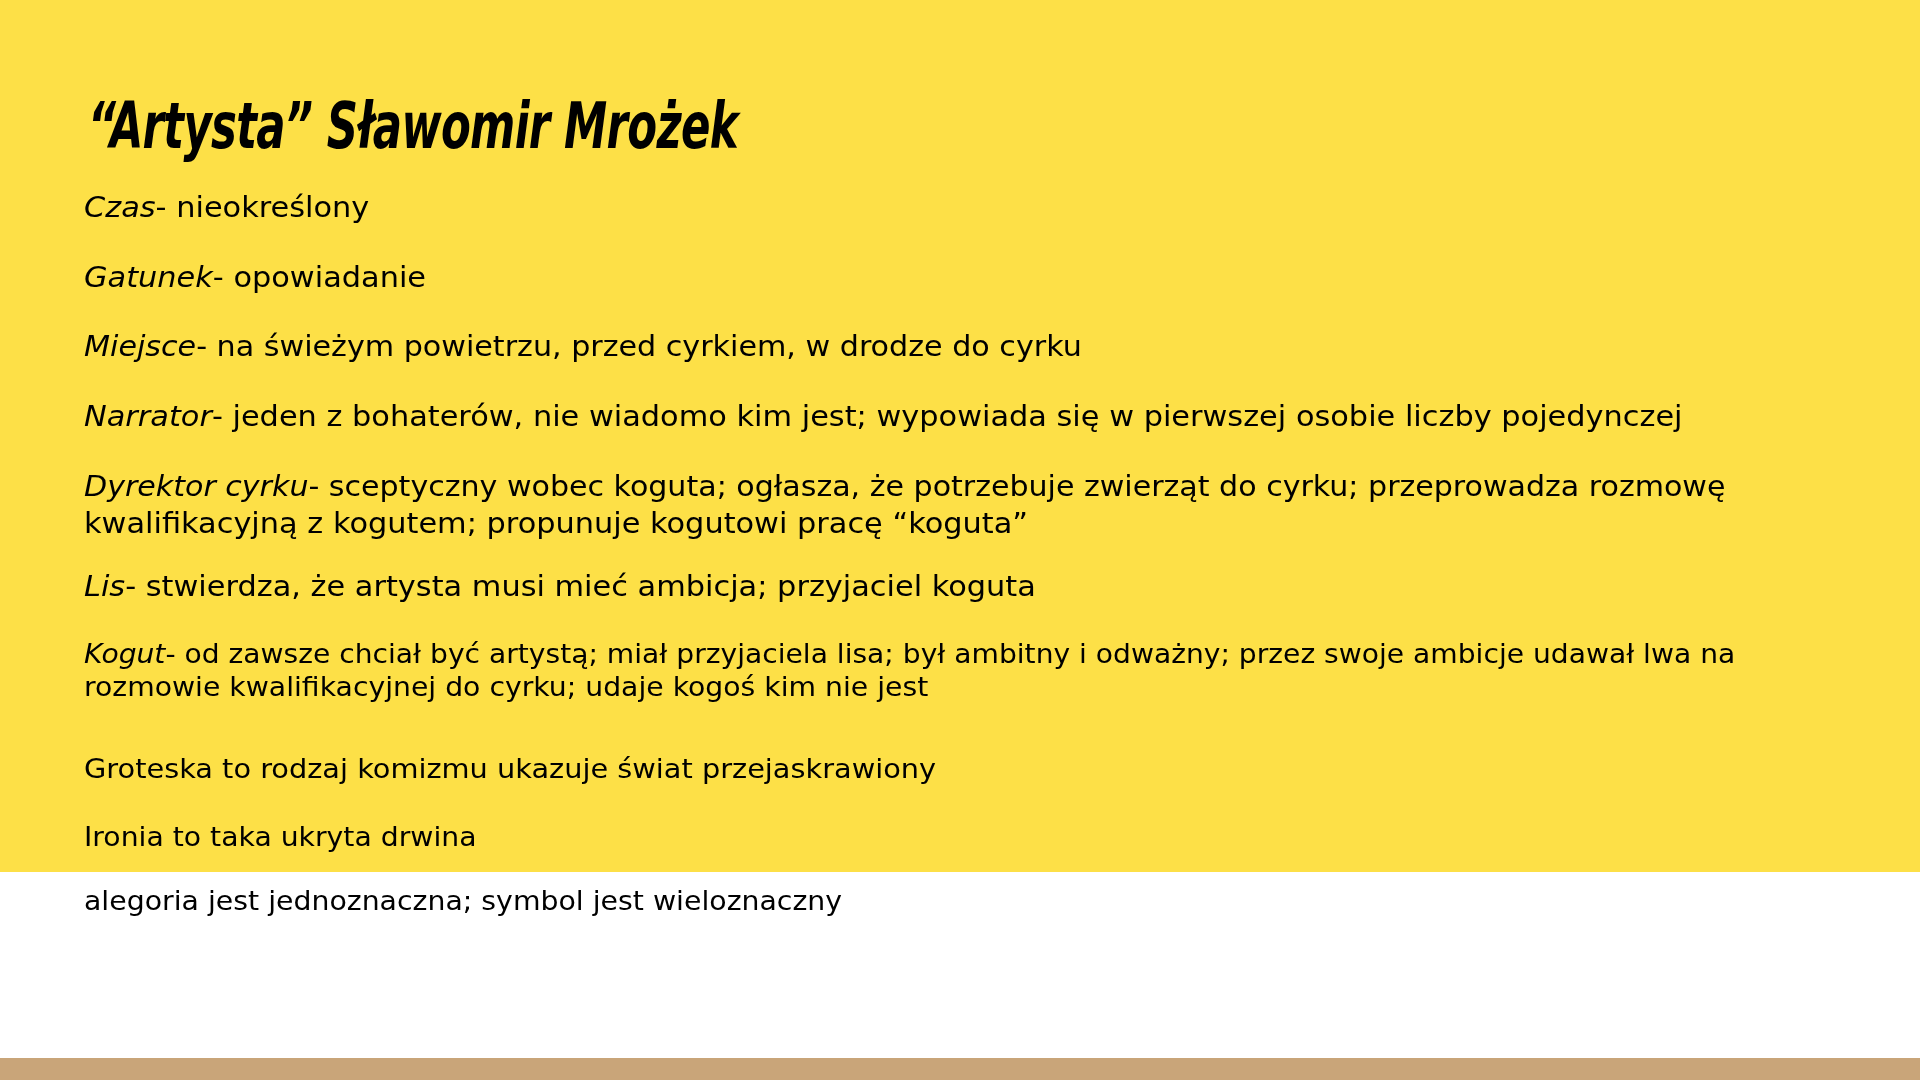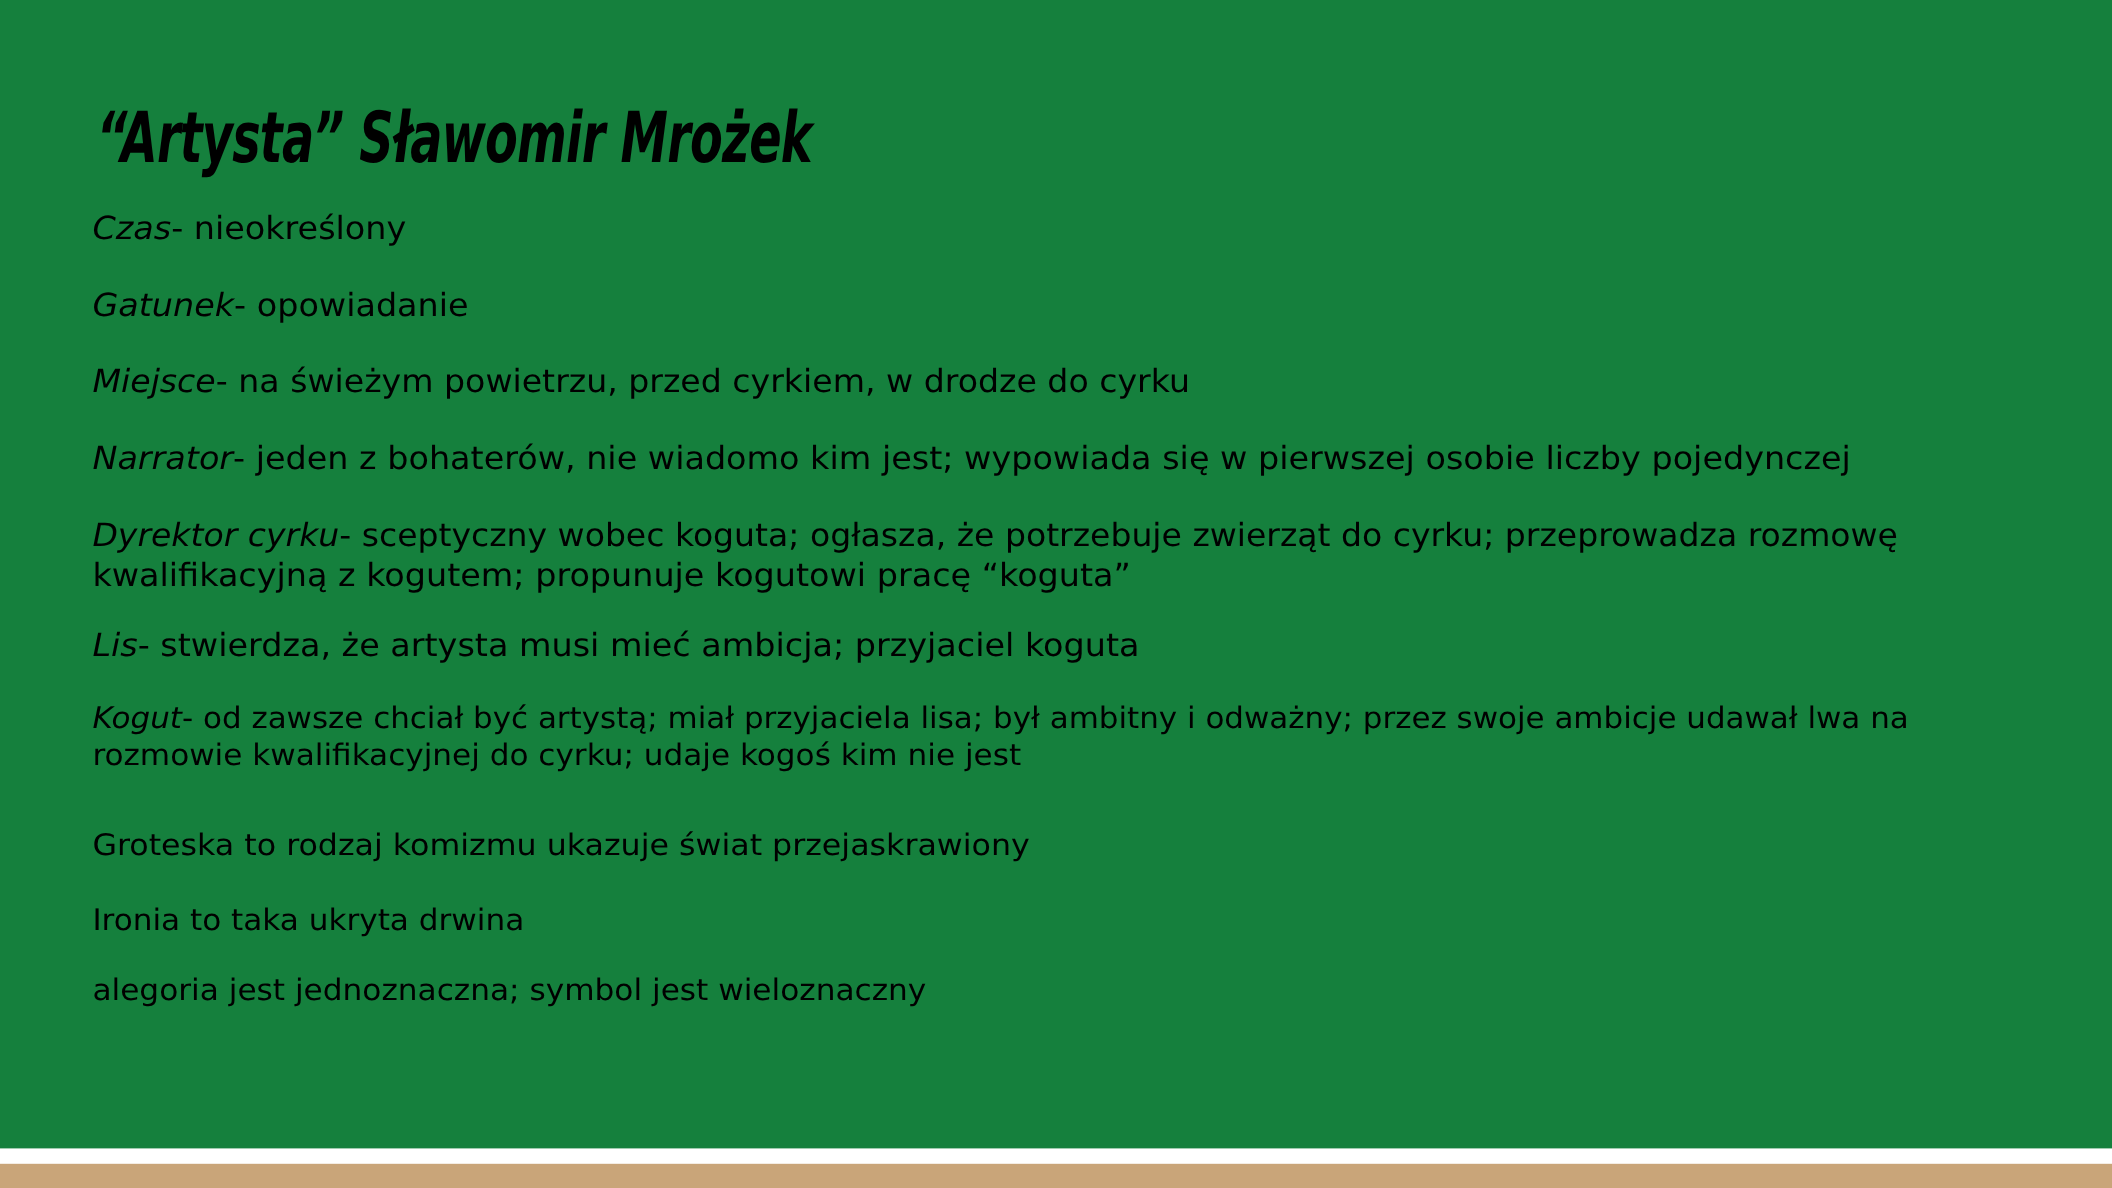--- a/index.html
+++ b/index.html
@@ -6,22 +6,22 @@
     margin: 0;
     padding: 0;
     width: 1920px;
     height: 1080px;
     background: #ffffff;
     overflow: hidden;
   }
   .slide {
     position: relative;
     width: 1920px;
-    height: 1044px;
-    background: #15803d;
+    height: 872px;
+    background: #fde047;
   }
   .title {
     position: absolute;
     left: 88px;
     top: 88px;
     margin: 0;
     font-family: "DejaVu Sans", sans-serif;
     font-weight: bold;
     font-style: italic;
     font-size: 64px;

